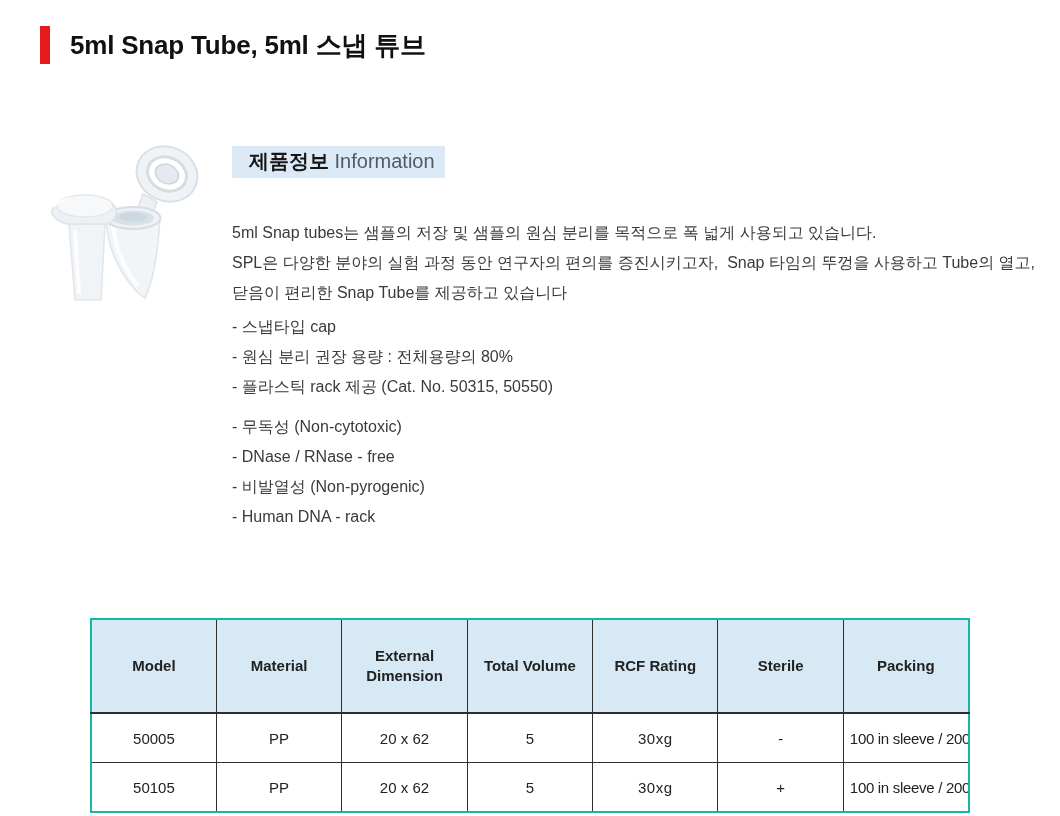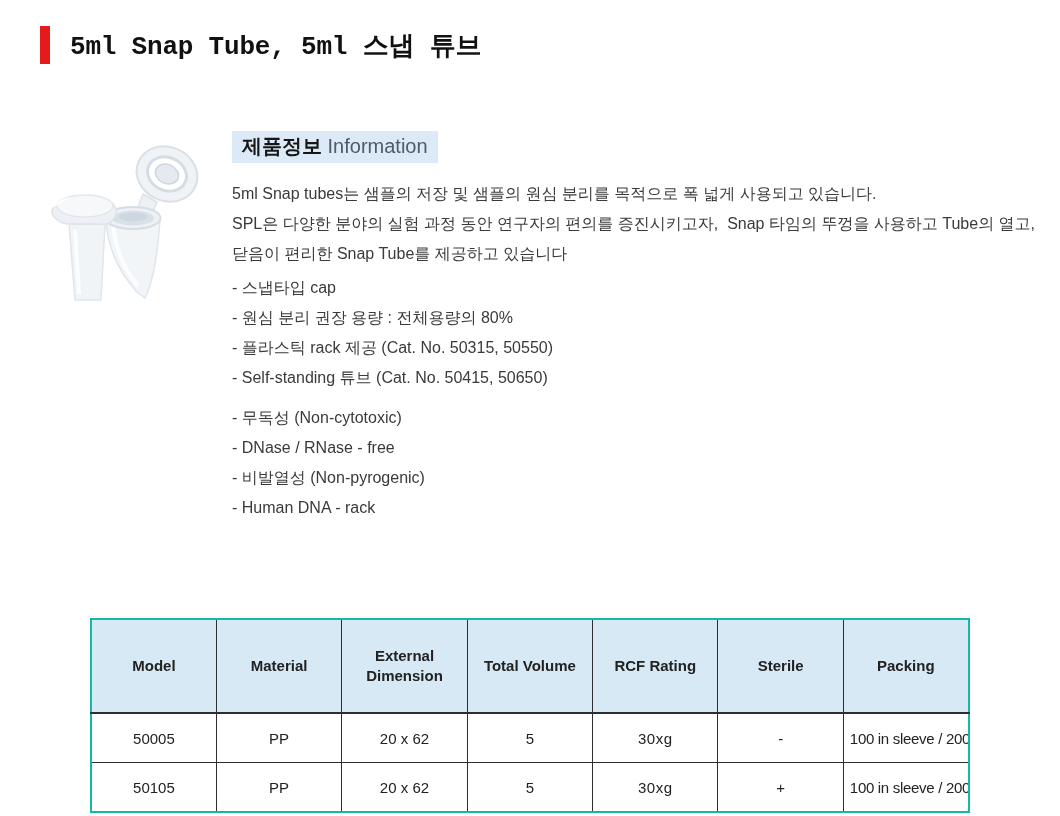--- a/index.html
+++ b/index.html
@@ -2,33 +2,33 @@
 <html><head>
 <meta charset="utf-8">
 <style>
   html, body { margin: 0; padding: 0; background: #ffffff; }
   body {
     width: 1060px; height: 816px; position: relative; overflow: hidden;
     font-family: "Liberation Sans", "DejaVu Sans", sans-serif;
     color: #333;
   }
   
-  .title-row { position: absolute; left: 40px; top: 26px; display: flex; align-items: center; font-family: Liberation Mono, monospace; }
+  .title-row { position: absolute; left: 40px; top: 26px; display: flex; align-items: center; }
   .accent-bar { width: 10px; height: 38px; background: #e6191d; margin-right: 20px; }
   .page-title { font-size: 26px; font-weight: bold; color: #111; letter-spacing: -0.2px; }
 
   
   .product-figure { position: absolute; left: 45px; top: 132px; width: 175px; height: 170px; }
 
   
   .content { position: absolute; left: 232px; top: 131px; width: 760px; }
-  .section-heading { display: inline-block; background: #dbeaf6; padding: 2px 10px 4px 10px; font-size: 20px; line-height: 26px; }
+  .section-heading { display: inline-block; background: #dbeaf6; padding: 2px 10px 4px 17px; font-size: 20px; line-height: 26px; margin-top: 15px; }
   .section-heading .ko { font-weight: bold; color: #161616; }
   .section-heading .en { font-weight: normal; color: #4f5b66; }
-  .paragraph { margin-top: 16px; }
+  .paragraph { margin-top: 40px; }
   .pline, .bline { font-size: 16px; line-height: 30px; color: #3a3a3a; white-space: pre; }
   .features { margin-top: 4px; }
   .purity { margin-top: 10px; }
 
   
   .spec-table-wrap { position: absolute; left: 90px; top: 618px; }
   table.spec { border-collapse: collapse; table-layout: fixed; width: 878px; }
   table.spec col { width: 125.4px; }
   table.spec th, table.spec td {
     border: 1px solid #2e2e2e; text-align: center; vertical-align: middle;
@@ -84,21 +84,20 @@
   <div class="paragraph">
     <div class="pline">5ml Snap tubes는 샘플의 저장 및 샘플의 원심 분리를 목적으로 폭 넓게 사용되고 있습니다.</div>
     <div class="pline">SPL은 다양한 분야의 실험 과정 동안 연구자의 편의를 증진시키고자,  Snap 타임의 뚜껑을 사용하고 Tube의 열고,</div>
     <div class="pline">닫음이 편리한 Snap Tube를 제공하고 있습니다</div>
   </div>
 
   <div class="features">
     <div class="bline">- 스냅타입 cap</div>
     <div class="bline">- 원심 분리 권장 용량 : 전체용량의 80%</div>
     <div class="bline">- 플라스틱 rack 제공 (Cat. No. 50315, 50550)</div>
-    <div class="bline">- Self-standing 튜브 (Cat. No. 50415, 50650)</div>
   </div>
 
   <div class="purity">
     <div class="bline">- 무독성 (Non-cytotoxic)</div>
     <div class="bline">- DNase / RNase - free</div>
     <div class="bline">- 비발열성 (Non-pyrogenic)</div>
     <div class="bline">- Human DNA - rack</div>
   </div>
 </div>
 

